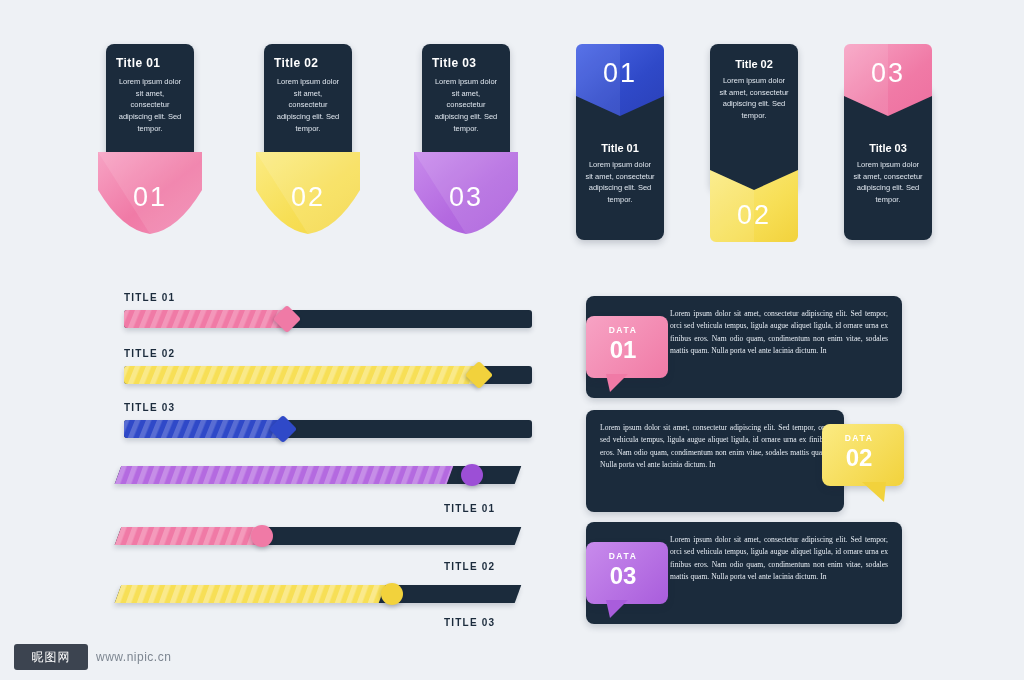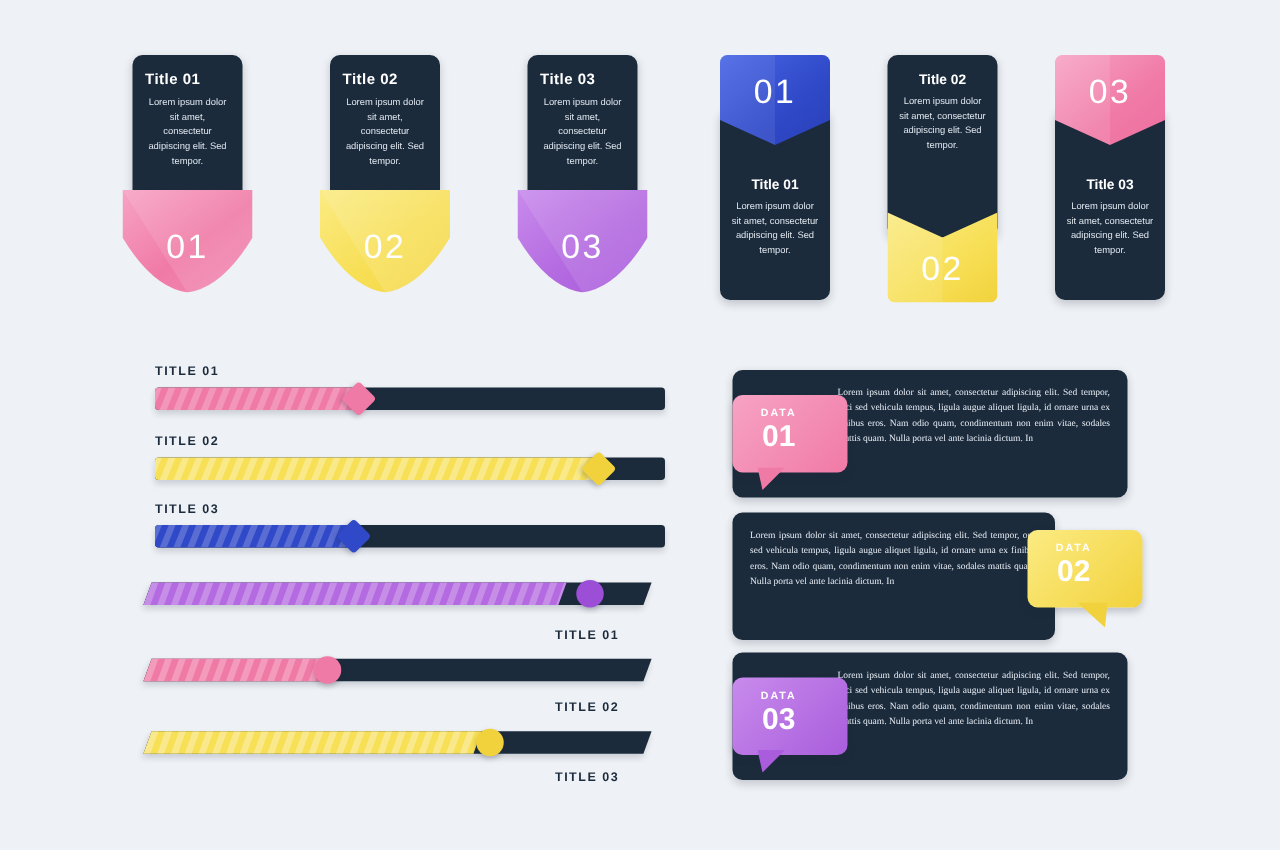--- a/index.html
+++ b/index.html
@@ -71,21 +71,21 @@
   
   .bubble{
     position:absolute;background:#1b2b3c;border-radius:8px;
     box-shadow:0 3px 7px rgba(30,40,60,.2);
   }
   .bubble p{
     margin:0;color:#e7edf4;font-size:7.6px;line-height:1.62;
     font-family:"Liberation Serif", serif;text-align:justify;
   }
   .badge{
-    position:absolute;width:92px;height:62px;border-radius:8px;
+    position:absolute;width:82px;height:62px;border-radius:8px;
     box-shadow:0 3px 6px rgba(30,40,60,.22);
   }
   .badge .lbl{position:absolute;left:0;top:9px;width:74px;text-align:center;
     font-size:8.5px;letter-spacing:1.6px;color:#fff;font-weight:bold;}
   .badge .num{position:absolute;left:0;top:20px;width:74px;text-align:center;
     font-size:24px;color:#fff;font-weight:bold;}
 
   
   .wm{position:absolute;left:14px;bottom:10px;display:flex;align-items:center;gap:8px;}
   .wm .logo{
@@ -333,14 +333,18 @@
   <div class="badge" style="left:586px;top:542px;background:linear-gradient(135deg,#c88bec,#a95ddc);">
     <div class="lbl">DATA</div>
     <div class="num">03</div>
   </div>
   <div style="position:absolute;left:606px;top:600px;">
     <svg width="24" height="18" viewBox="0 0 24 18">
         <path d="M0,0 L22,0 L4,18 Z" fill="#a95ddc"></path>
       </svg>
   </div>
 
+  <div class="wm">
+    <div class="logo">昵图网</div>
+    <div class="site">www.nipic.cn</div>
+  </div>
 
 </div>
 
 </body></html>

